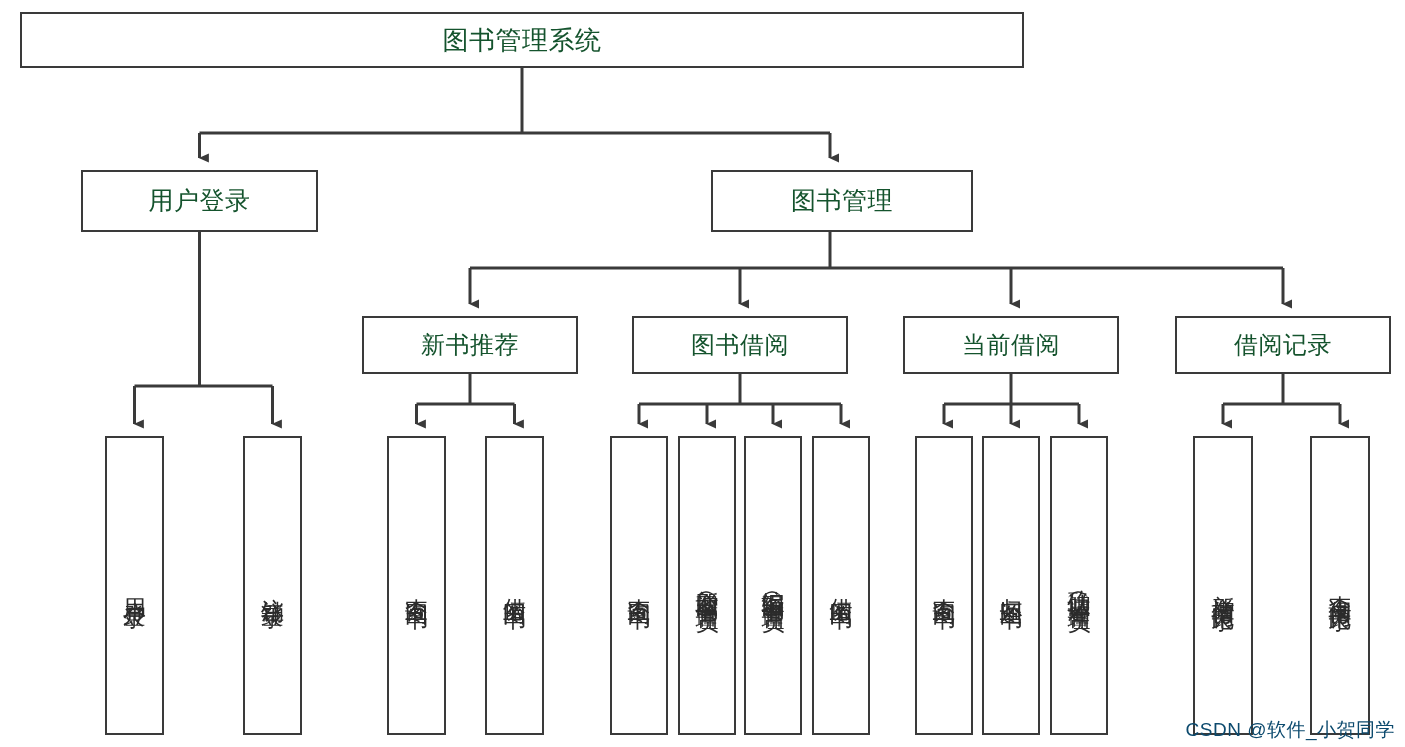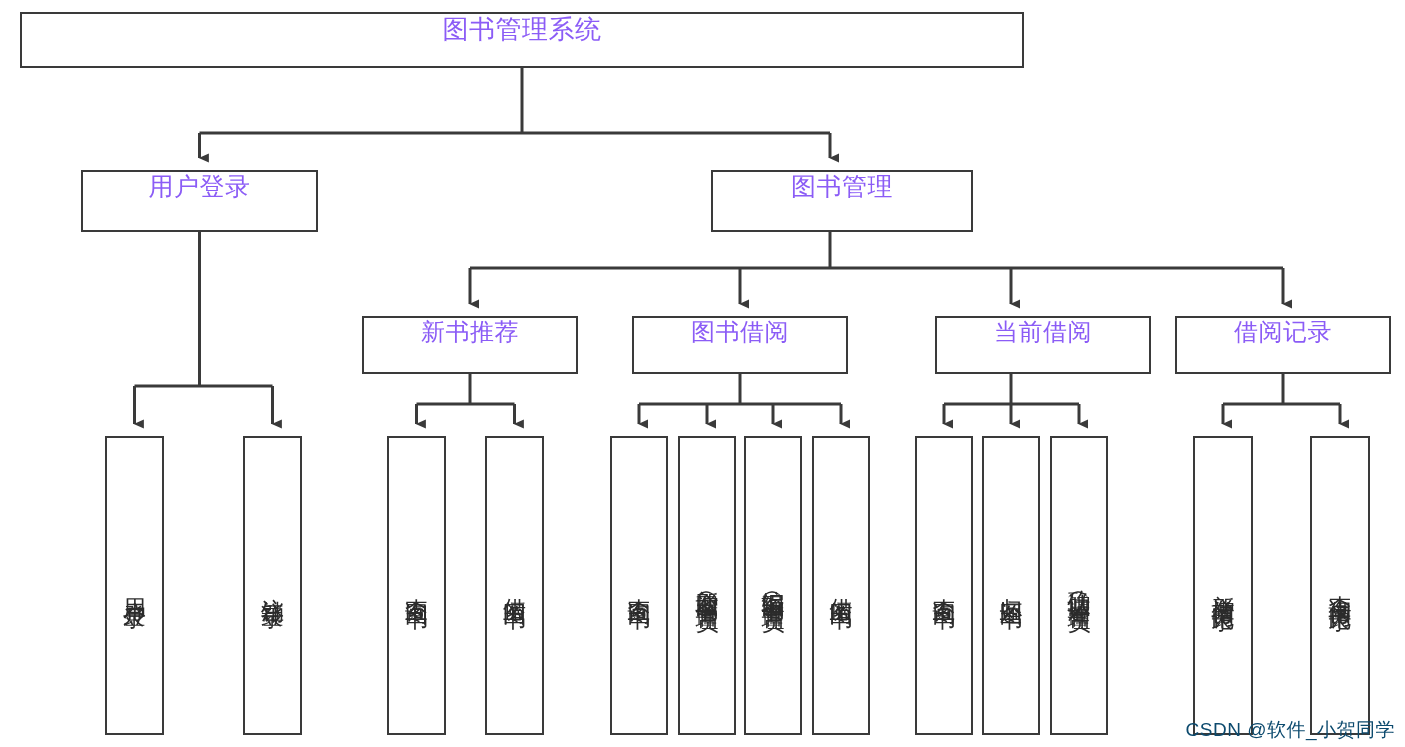--- a/index.html
+++ b/index.html
@@ -10,22 +10,23 @@
   #diagram-root{position:relative;width:1405px;height:747px;background:#fff;}
   svg.diagram-canvas{position:absolute;top:0;left:0;width:1405px;height:747px;display:block;}
 
   
   .node-box{
     position:absolute;
     box-sizing:border-box;
     background:#ffffff;
     border:2.5px solid #3a3a3a;
     display:flex;
+    align-items:center;
     justify-content:center;
-    color:#8b5cf6;
+    color:#14532d;
   }
   .node-label{
     display:block;
     text-align:center;
     line-height:1.18;
     white-space:nowrap;
     letter-spacing:0.5px;
   }
   .lvl1 .node-label{font-size:26px;}
   .lvl2 .node-label{font-size:25px;}
@@ -129,21 +130,21 @@
   <div class="node-box lvl2" id="node-l2-1" style="left: 711px; top: 170px; width: 262px; height: 62px;">
     <span class="node-label">图书管理</span>
   </div>
 
   <div class="node-box lvl3" id="node-l3-1" style="left: 632px; top: 316px; width: 216px; height: 58px;">
     <span class="node-label">图书借阅</span>
   </div>
   <div class="node-box lvl3" id="node-l3-0" style="left: 362px; top: 316px; width: 216px; height: 58px;">
     <span class="node-label">新书推荐</span>
   </div>
-  <div class="node-box lvl3" id="node-l3-2" style="left: 903px; top: 316px; width: 216px; height: 58px; margin-left: 32px;">
+  <div class="node-box lvl3" id="node-l3-2" style="left: 903px; top: 316px; width: 216px; height: 58px;">
     <span class="node-label">当前借阅</span>
   </div>
   <div class="node-box lvl3" id="node-l3-3" style="left: 1175px; top: 316px; width: 216px; height: 58px;">
     <span class="node-label">借阅记录</span>
   </div>
 
   <div class="leaf-box" id="node-leaf-0" style="left: 105px; top: 436px; width: 59px; height: 299px;">
     <span class="node-label">用户登录</span>
   </div>
   <div class="leaf-box" id="node-leaf-1" style="left: 243px; top: 436px; width: 59px; height: 299px;">

